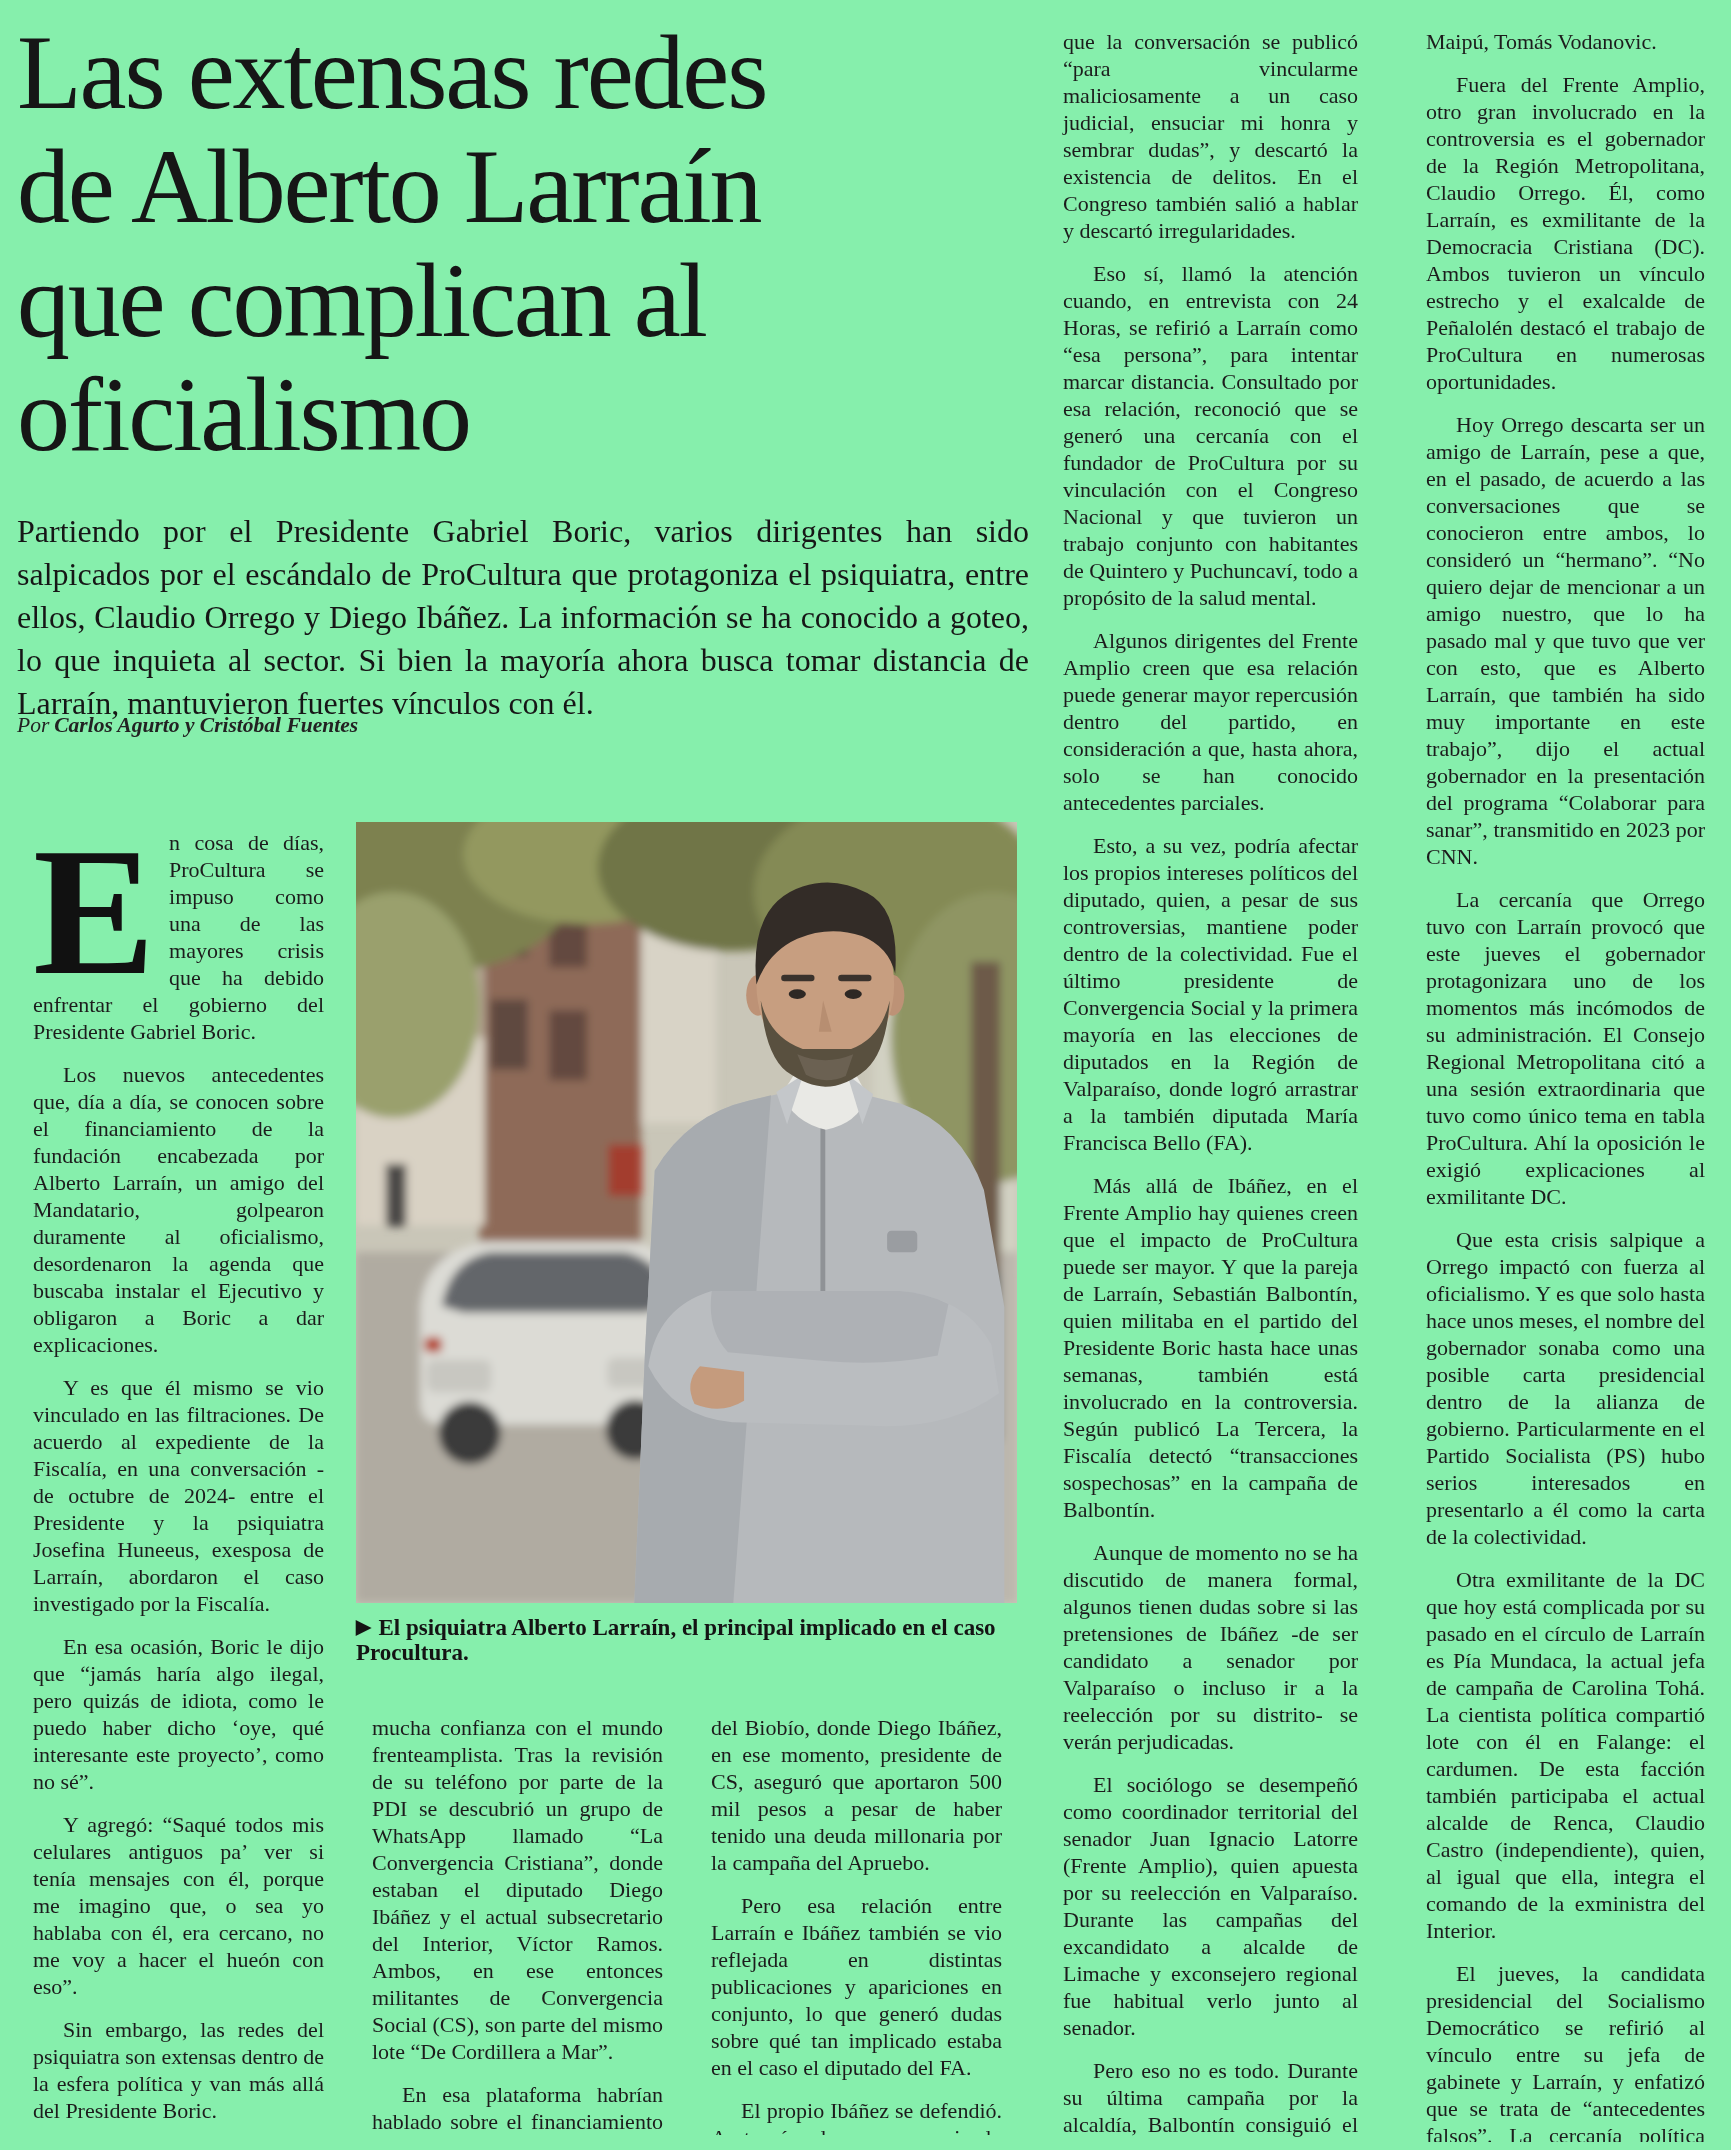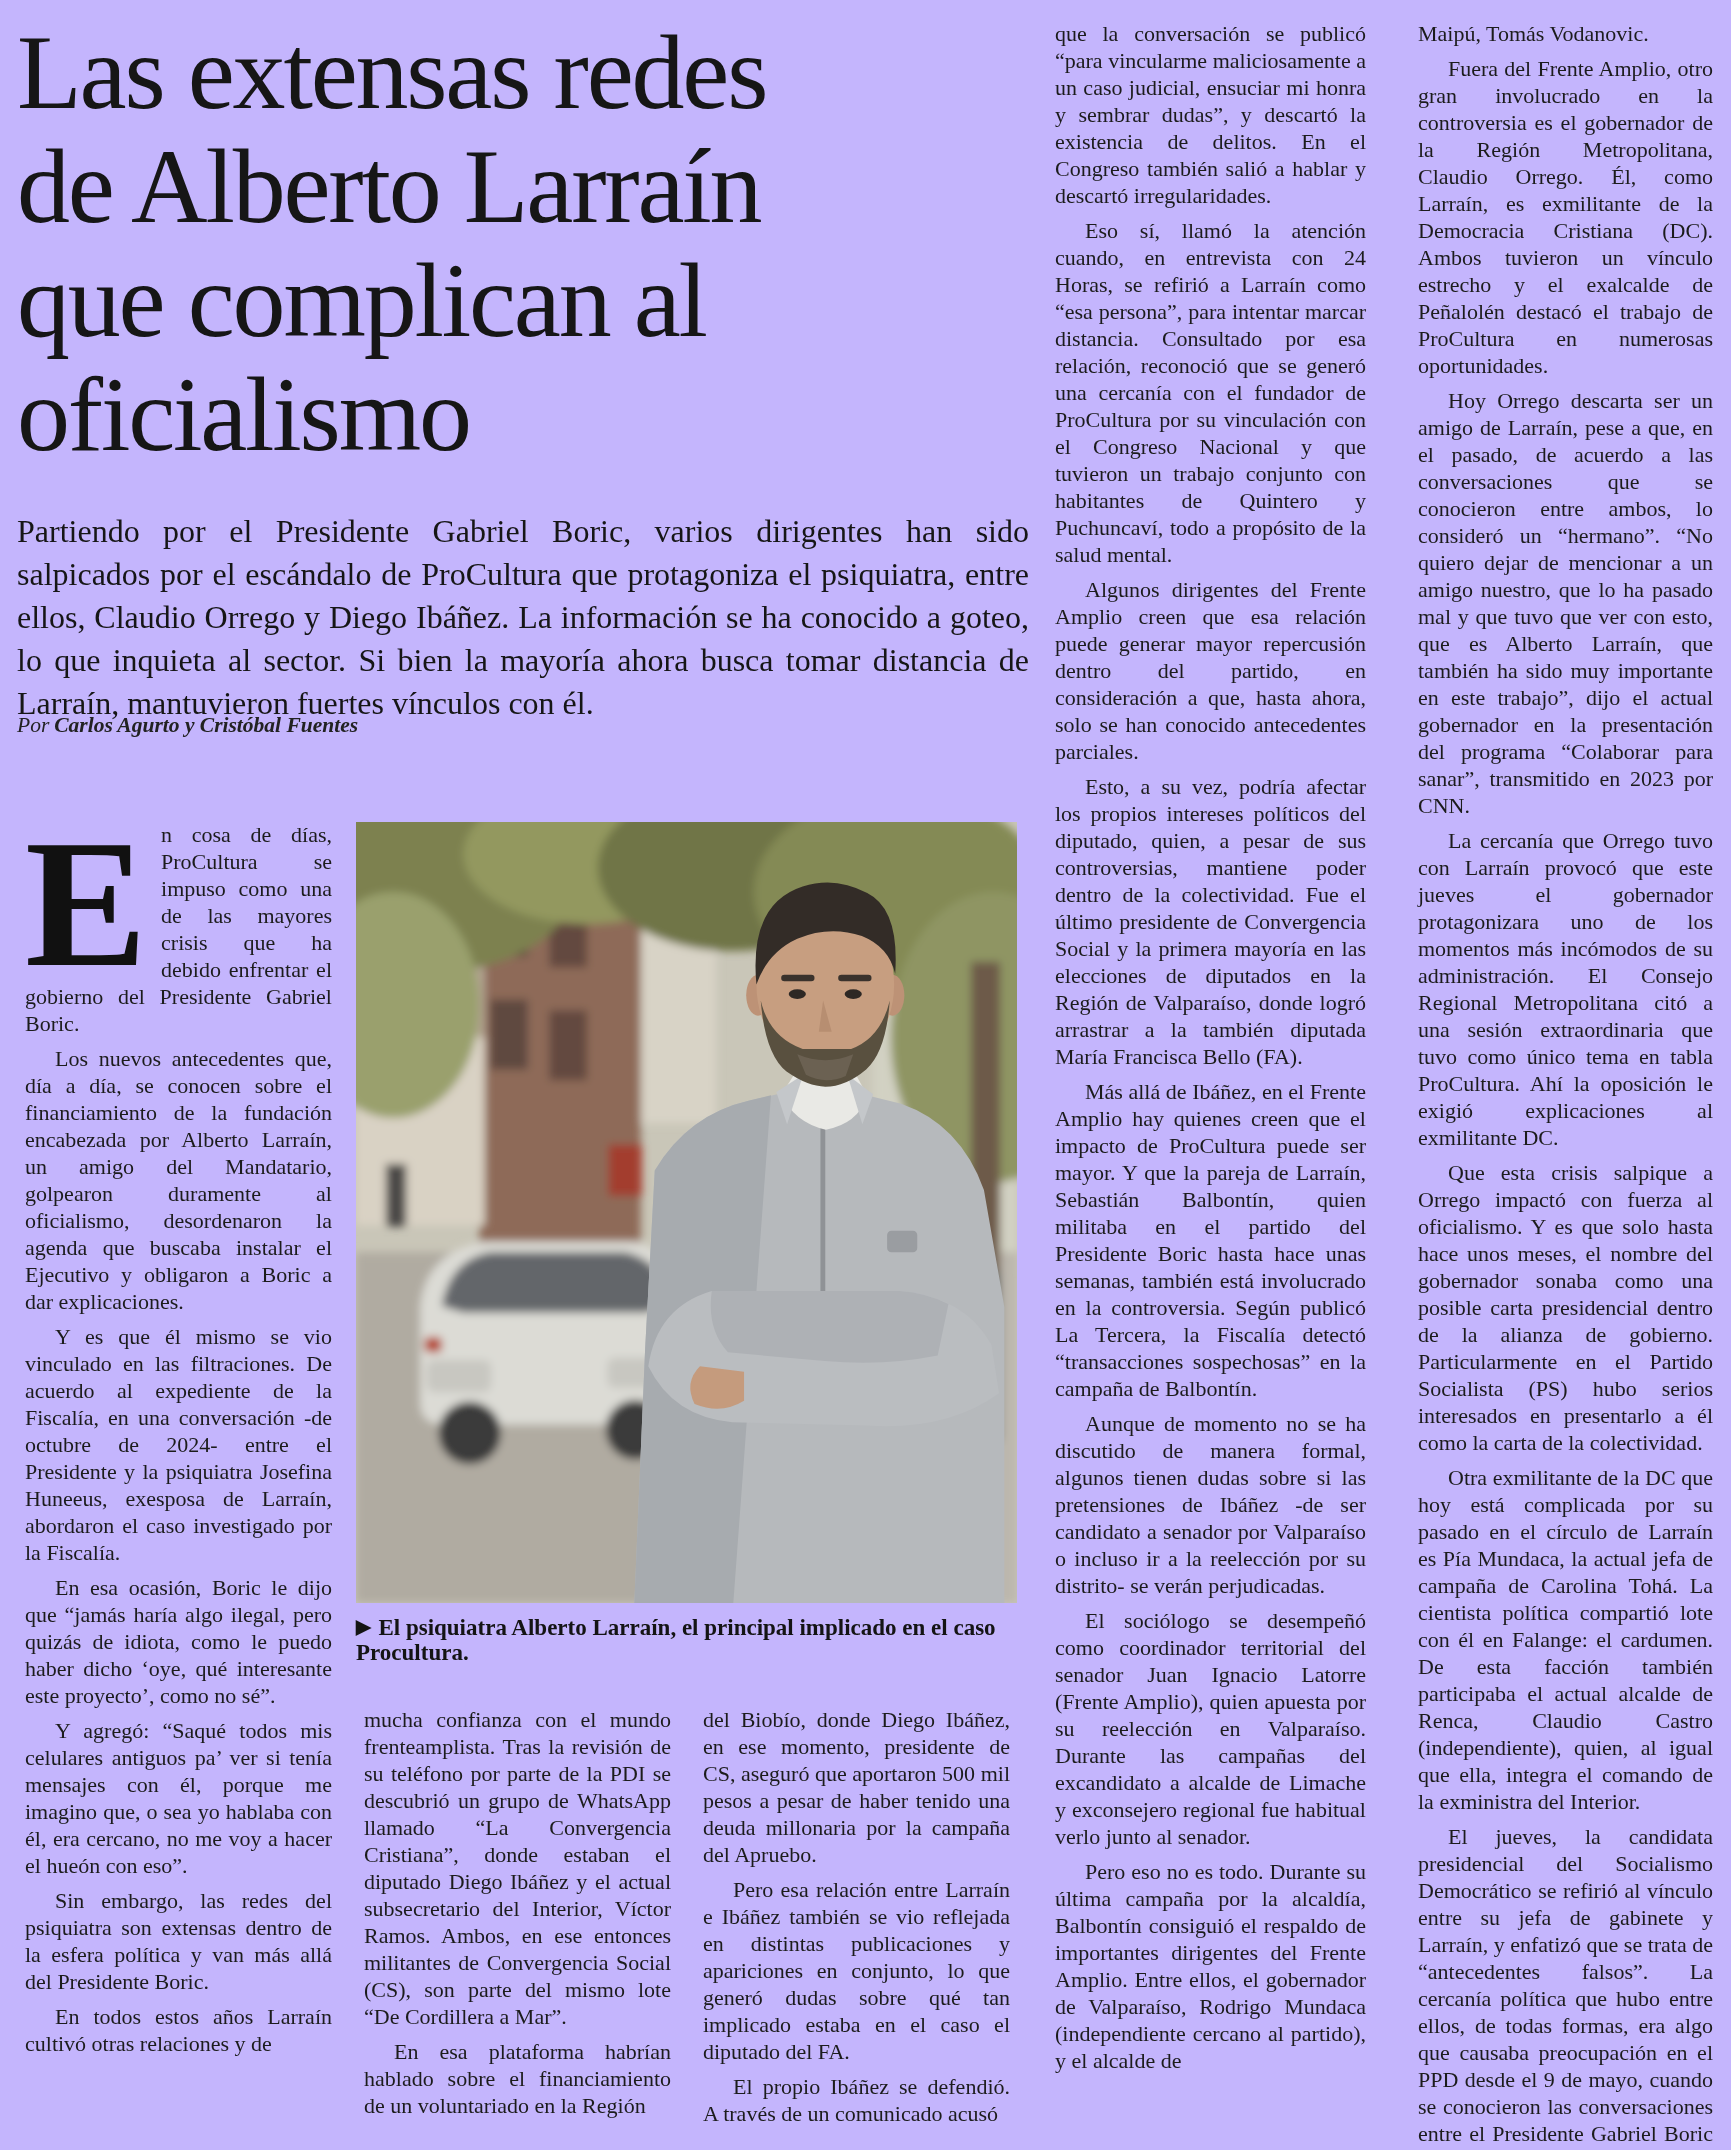--- a/index.html
+++ b/index.html
@@ -1,19 +1,19 @@
 <!DOCTYPE html>
 <html lang="es" style="font-size:8.6px"><head>
 <meta charset="utf-8">
 <style>
   html,body{margin:0;padding:0;background:#e9e9e9;}
   .page{
     position:relative;
     width:1731px;height:2151px;
-    background:#c4b5fd;
+    background:#86efac;
     overflow:hidden;
     font-family:"Liberation Serif", serif;
     color:#1a1a1a;
   }
   
   .headline{
     position:absolute;left:17px;top:16px;width:1016px;
     font-size:106px;line-height:114px;letter-spacing:-2.2px;
     font-weight:400;color:#161616;
   }
@@ -31,21 +31,21 @@
   .by-authors{font-weight:bold;margin-left:5px;}
   
   .col{
     position:absolute;
     font-size:22px;line-height:27px;
     text-align:justify;
     hyphens:auto;-webkit-hyphens:auto;
     overflow:hidden;
     color:#1c1c1c;
   }
-  .col p{margin:8px;}
+  .col p{margin:16px;}
   .col p + p{text-indent:30px;}
   .col1{left:17px;top:813px;width:323px;height:1323px;}
   .col2{left:356px;top:1698px;width:323px;height:437px;}
   .col3{left:695px;top:1698px;width:323px;height:437px;}
   .col4{left:1047px;top:12px;width:327px;height:2130px;}
   .col5{left:1410px;top:12px;width:311px;height:2130px;}
   .dropcap{
     float:left;
     font-size:183px;line-height:148px;
     font-weight:bold;color:#111;

